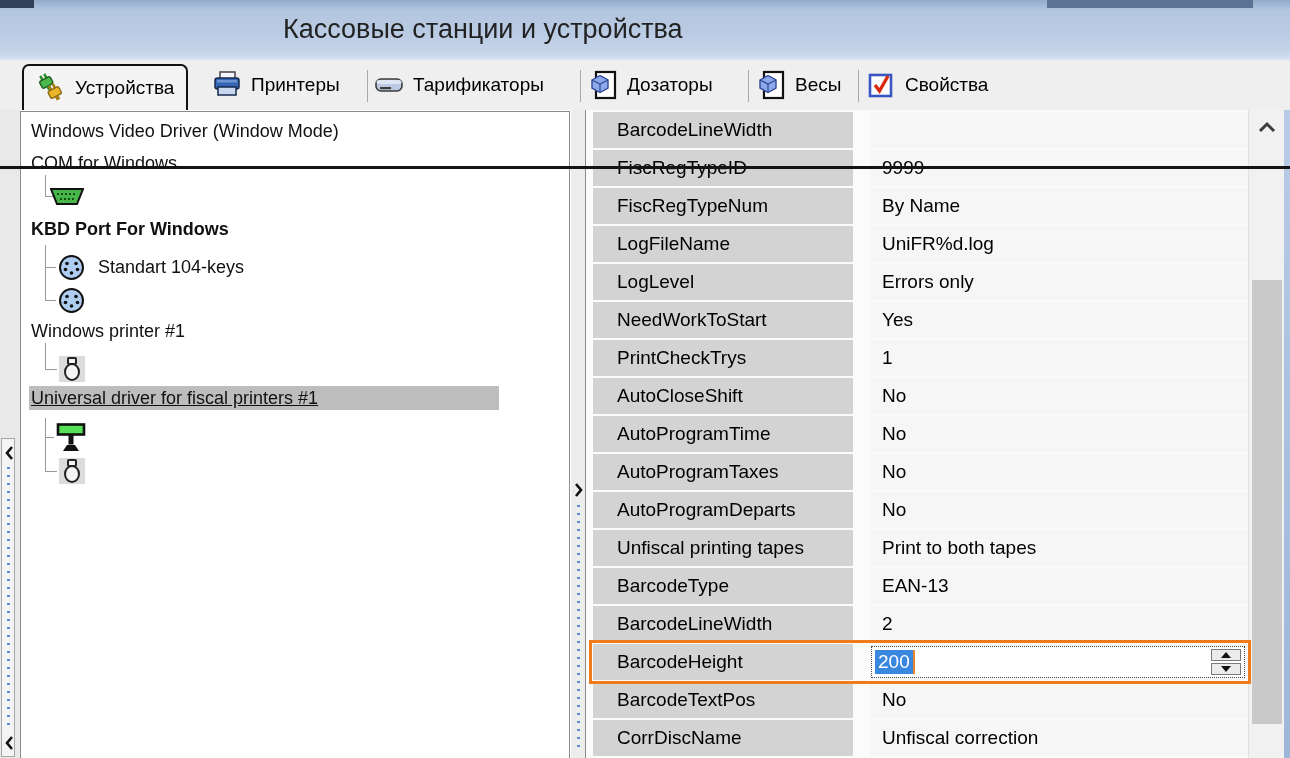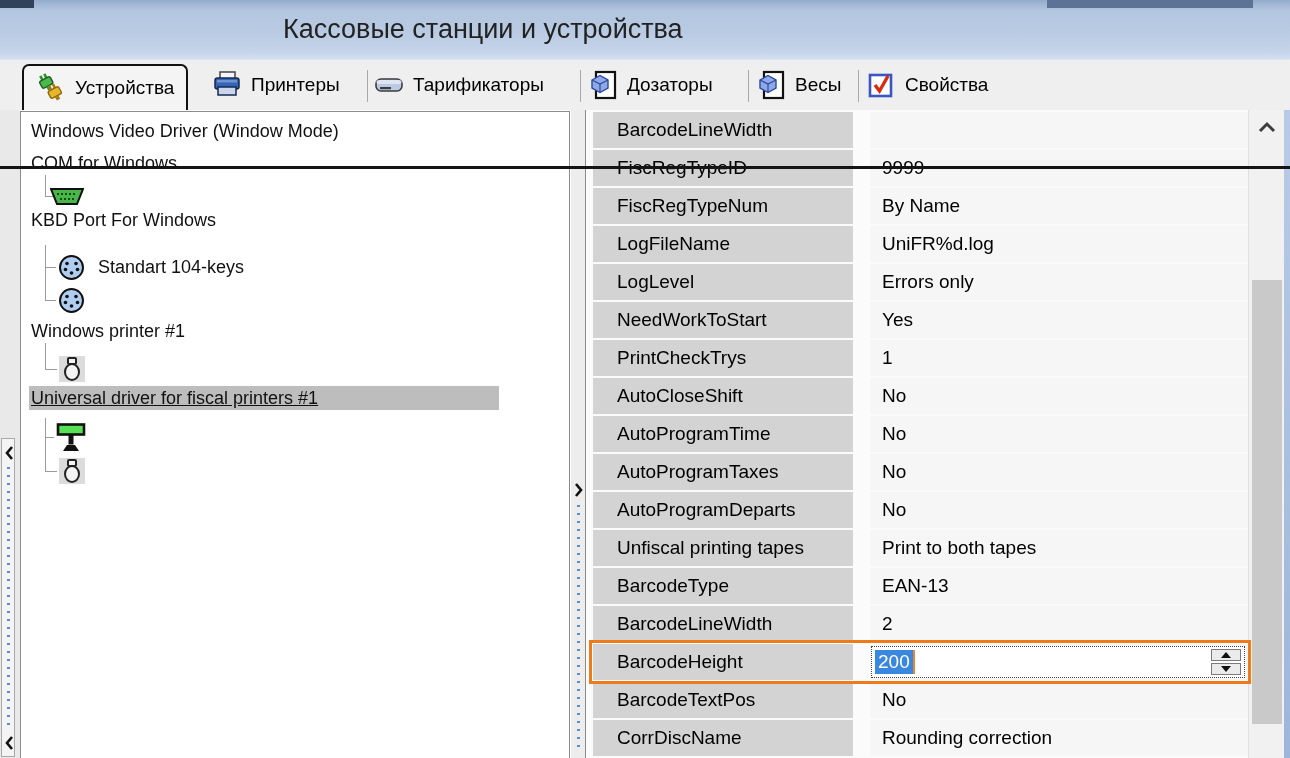--- a/index.html
+++ b/index.html
@@ -221,21 +221,21 @@
           <rect x="19" y="6" width="2" height="2"></rect>
           <rect x="23" y="6" width="2" height="2"></rect>
         <rect x="10" y="11" width="2" height="2"></rect>
           <rect x="14" y="11" width="2" height="2"></rect>
           <rect x="18" y="11" width="2" height="2"></rect>
           <rect x="22" y="11" width="2" height="2"></rect>
       </g>
     </svg>
   </span>
 
-  <div class="titem" style="left:10px; top:96px;">KBD Port For Windows</div>
+  <div class="titem" style="left:10px; top:105px;font-weight:bold;">KBD Port For Windows</div>
 
   <div class="tline-v" style="left:24px; top:133px; height:56px;"></div>
   <div class="tline-h" style="left:24px; top:155px; width:11px;"></div>
   <span class="ticon" style="left:37px; top:142px;">
     <svg width="27" height="27" viewBox="0 0 27 27">
       <circle cx="13.5" cy="13.5" r="11.5" fill="#aecdf0" stroke="#111" stroke-width="2"></circle>
       <g fill="#111">
         <circle cx="9" cy="9.5" r="1.8"></circle>
           <circle cx="18" cy="9.5" r="1.8"></circle>
         <circle cx="7.5" cy="15.5" r="1.8"></circle>
@@ -381,21 +381,21 @@
         </div>
       </div>
     </div>
 
     <div class="prow">
       <div class="pname">BarcodeTextPos</div>
       <div class="pvalue">No</div>
     </div>
     <div class="prow">
       <div class="pname">CorrDiscName</div>
-      <div class="pvalue">Rounding correction</div>
+      <div class="pvalue">Unfiscal correction</div>
     </div>
   </div>
 
   <div class="scrollbar">
     <span class="sb-up">
       <svg width="20" height="14" viewBox="0 0 20 14">
           <polyline points="3,11 10,4 17,11" fill="none" stroke="#3c3c3c" stroke-width="3"></polyline>
         </svg>
     </span>
     <div class="sb-thumb"></div>

